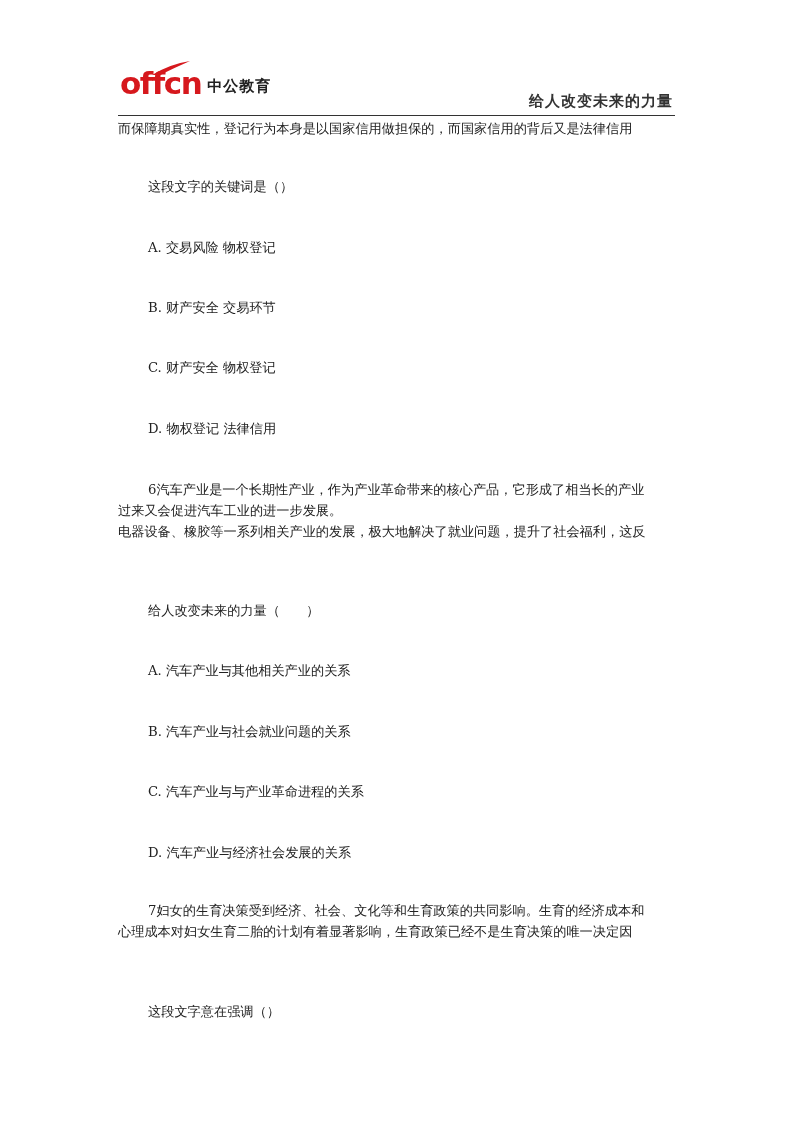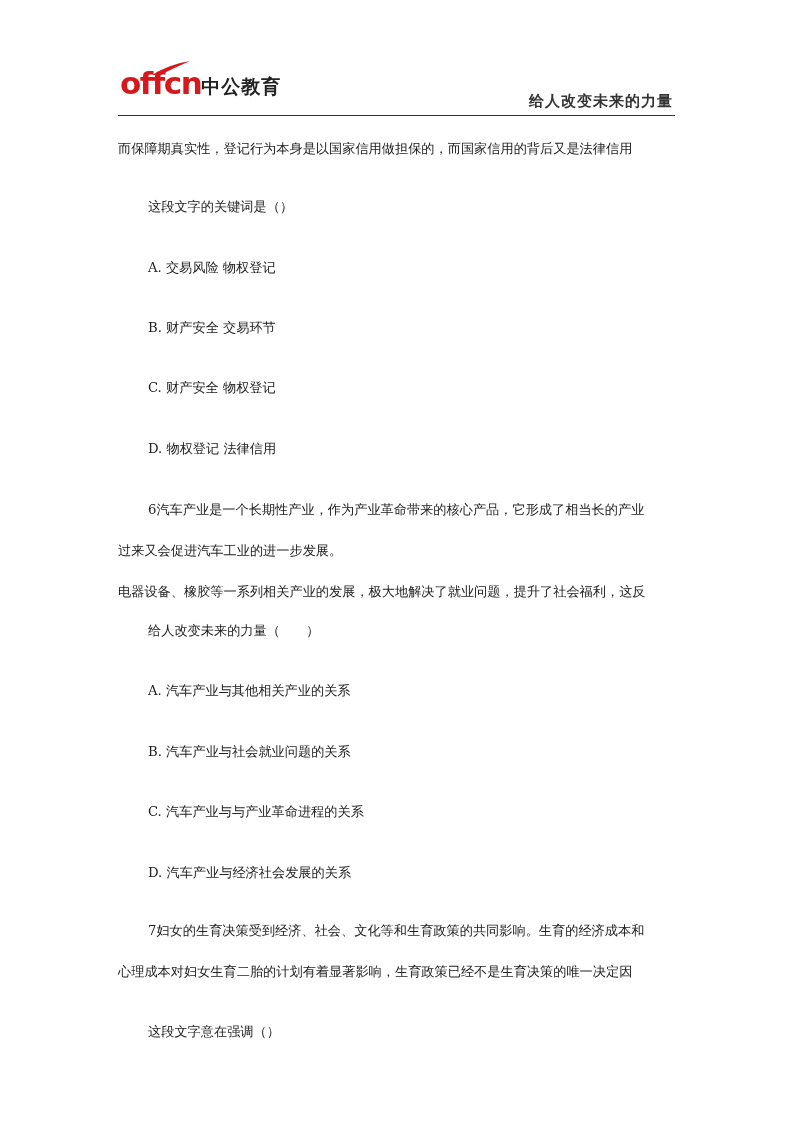--- a/index.html
+++ b/index.html
@@ -4,25 +4,25 @@
 <style>
   html, body { margin: 0; padding: 0; background: #ffffff; }
   body { width: 793px; height: 1122px; position: relative; overflow: hidden;
          font-family: "DejaVu Serif", "Liberation Serif", serif; color: #222; }
   .header { position: absolute; left: 0; top: 0; width: 793px; height: 120px; }
   .logo { position: absolute; left: 120px; top: 62px; height: 36px; display: flex; align-items: flex-end; text-align: center; }
   .logo-en { font-family: "DejaVu Sans", "Liberation Sans", sans-serif; font-weight: bold;
              font-size: 31px; color: #d6181d; letter-spacing: -1.5px; line-height: 30px; position: relative; }
   .logo-swoosh { position: absolute; left: 30px; top: -8px; width: 42px; height: 16px; }
   .logo-cn { font-family: "DejaVu Sans", "Liberation Sans", sans-serif; font-weight: bold;
-             font-size: 19px; color: #222; line-height: 24px; letter-spacing: 1px; }
+             font-size: 15px; color: #222; margin-left: 6px; line-height: 24px; letter-spacing: 1px; }
   .slogan { position: absolute; right: 120px; top: 92px; font-size: 15px; color: #333; letter-spacing: 1px; font-weight: bold; }
   .header-rule { position: absolute; left: 118px; right: 118px; top: 115px; height: 0;
                  border-top: 1.5px solid #333; }
-  .line { white-space: nowrap; margin-top: 20px; }
+  .line { white-space: nowrap; }
   .block { position: absolute; left: 118px; width: 558px; font-size: 13.2px; line-height: 21px; }
   .indent { padding-left: 30px; }
 </style>
 </head>
 <body>
 
 <div class="header">
   <div class="logo">
     <span class="logo-en">
       <svg class="logo-swoosh" viewBox="0 0 42 16">

